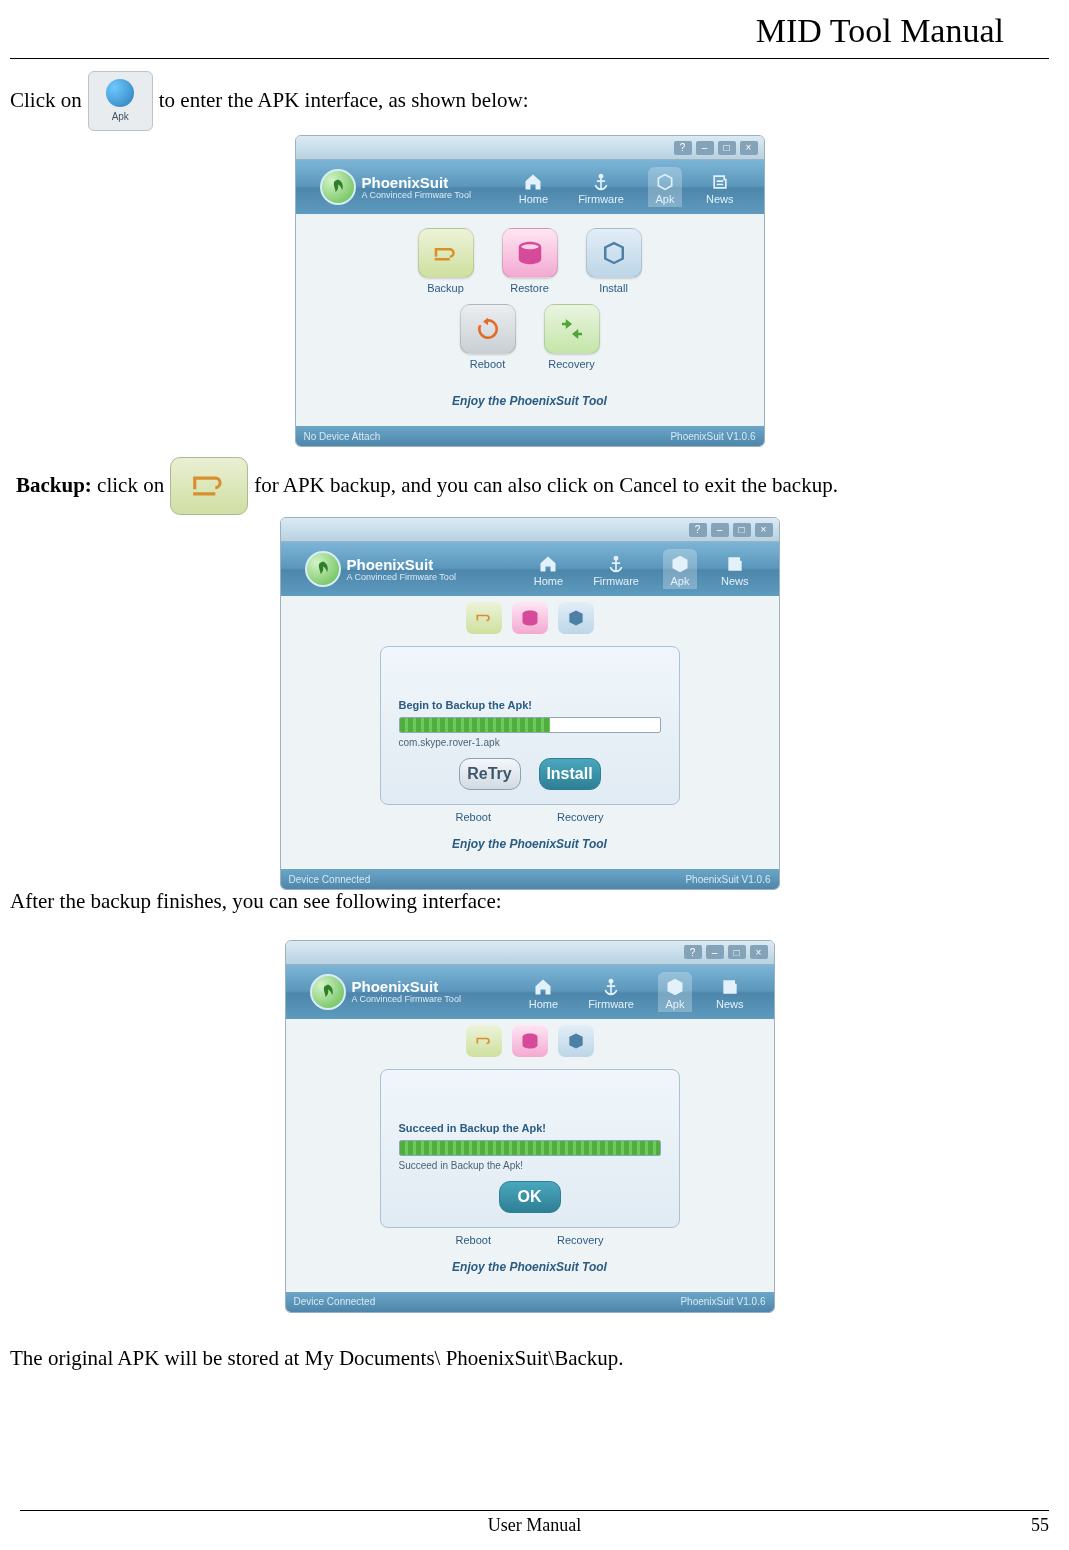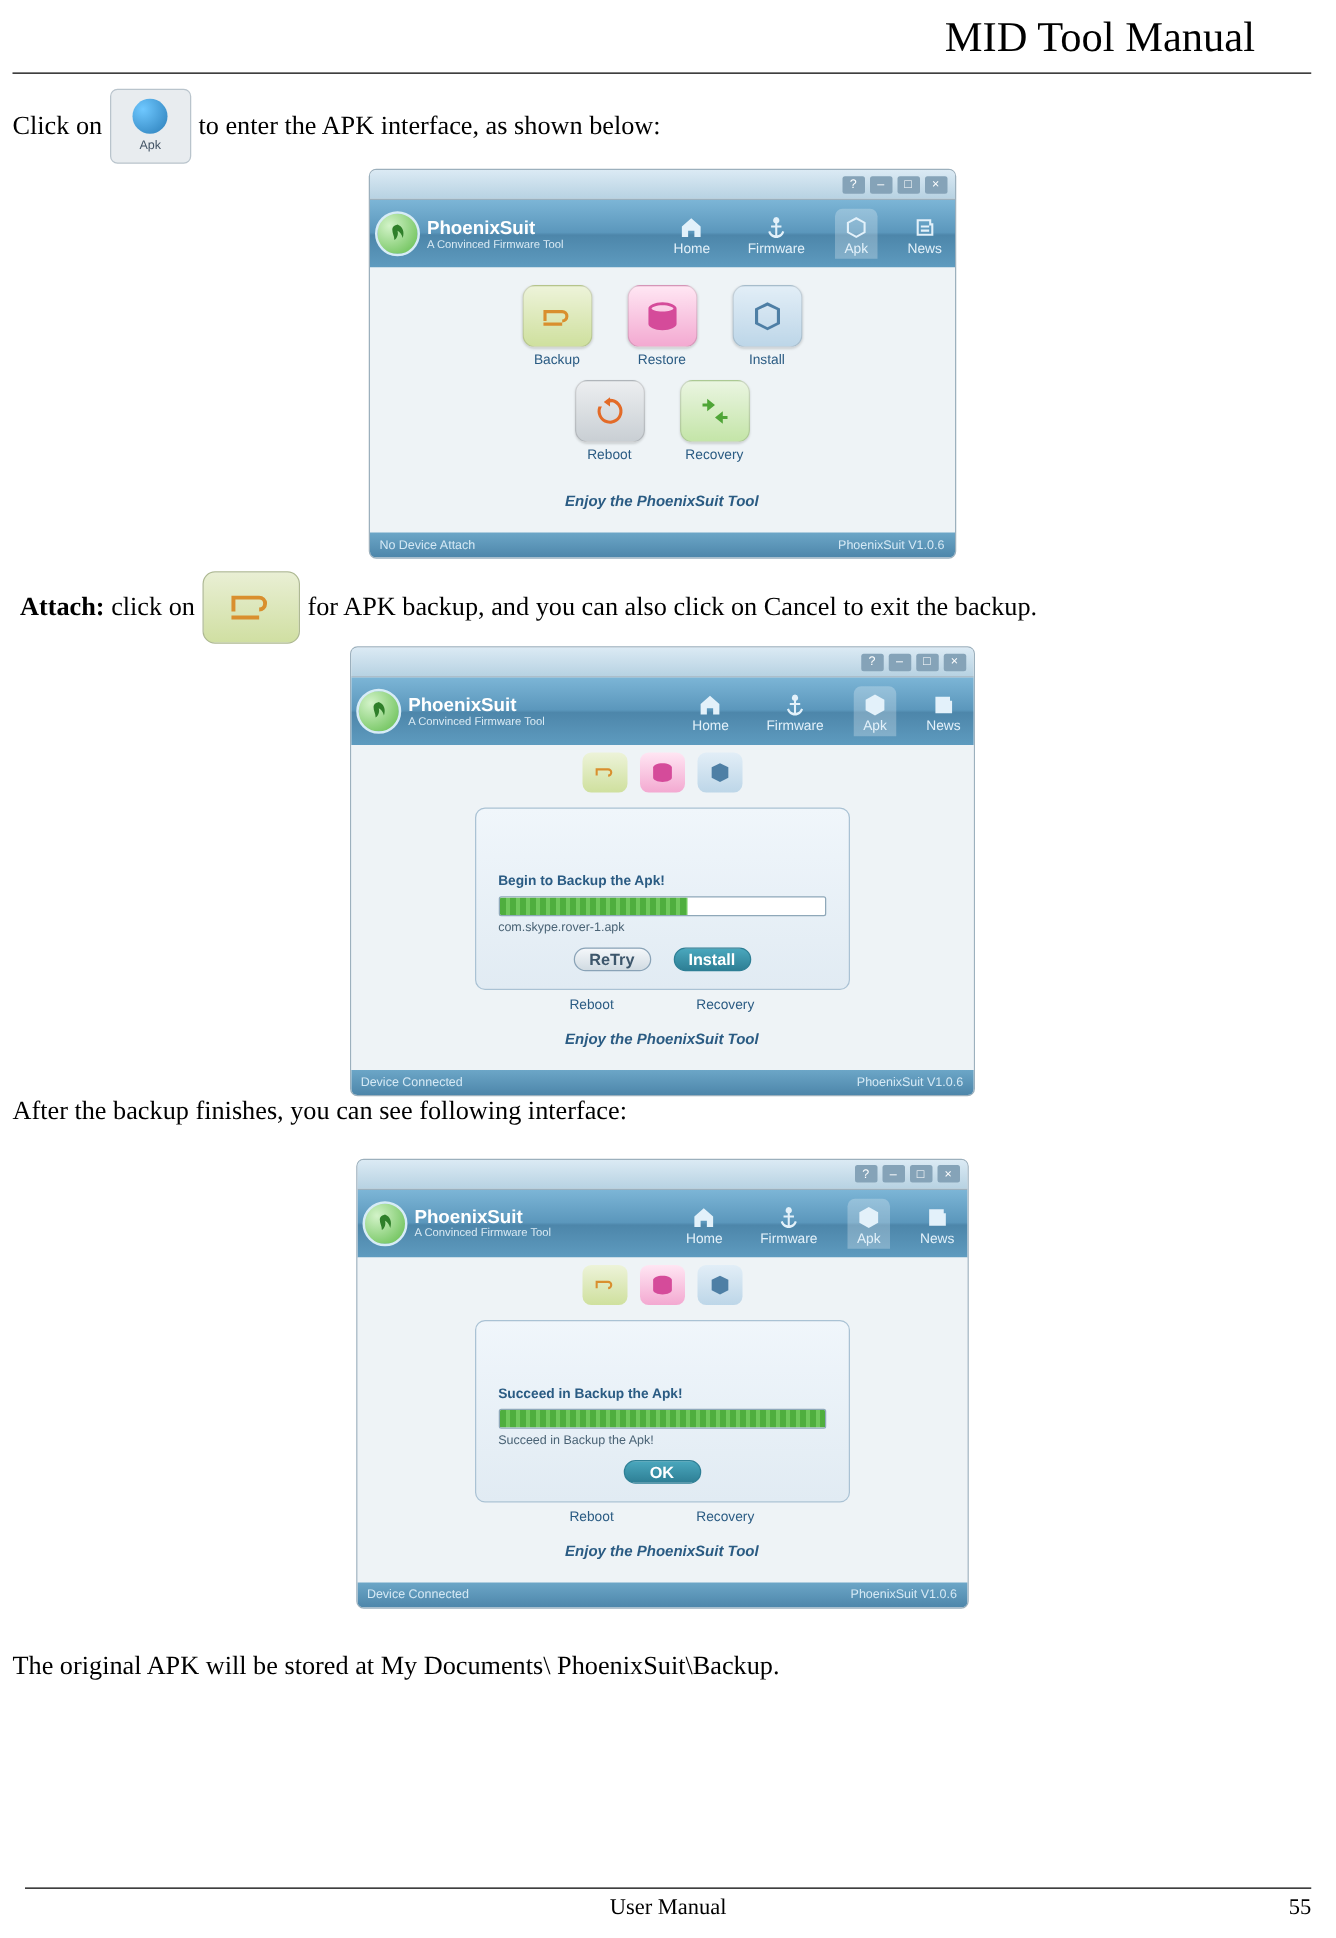--- a/index.html
+++ b/index.html
@@ -78,21 +78,21 @@
     background: #85a3b8;
     border-radius: 2px;
     font-size: 10px; color: #fff;
     display: flex; align-items: center; justify-content: center;
     font-family: Arial, sans-serif;
   }
   .psuit-navbar {
     height: 54px;
     background: linear-gradient(#7cb5d6, #5b97bc 48%, #4d86aa 52%, #5e9bbf);
     display: flex; align-items: center;
-    padding: 0 4px;
+    padding: 0 24px;
     gap: 14px;
   }
   .logo-wrap { display: flex; align-items: center; gap: 6px; }
   .logo-circle {
     width: 36px; height: 36px; border-radius: 50%;
     background: radial-gradient(circle at 30% 30%, #d3f3c9, #5fbb4a);
     border: 2px solid #d7ecf7;
     display:flex;align-items:center;justify-content:center;
   }
   .logo-circle svg{width:20px;height:20px;}
@@ -169,23 +169,23 @@
   }
   .progress-inner {
     height: 100%;
     background: repeating-linear-gradient(90deg, #4fae3e 0 5px, #6fc85c 5px 8px);
   }
   .w60 { width: 58%; }
   .w100 { width: 100%; }
   .dlg-sub { font-size: 10px; color: #4a6375; margin-bottom: 10px; }
   .dlg-btns { display: flex; gap: 18px; justify-content: center; }
   .dlg-btn {
-    min-width: 62px; height: 19px;
+    min-width: 62px; height: 32px;
     border-radius: 11px;
-    font-size: 13px; font-weight: bold;
+    font-size: 16px; font-weight: bold;
     display: flex; align-items: center; justify-content: center;
     border: 1px solid #8aa3b7;
     cursor: pointer;
   }
   .btn-grey { background: linear-gradient(#f4f7fa,#d1dbe2); color:#3d566b; }
   .btn-teal { background: linear-gradient(#4aa7bd,#2e7f95); color:#fff; border-color:#2e7f95; }
   .row-under { display:flex; justify-content:center; gap:66px; margin-top:6px; }
   .row-under .icon-label { font-size:11px; }
 
   
@@ -320,21 +320,21 @@
     </div>
     <div class="footer-tag">Enjoy the PhoenixSuit Tool</div>
   </div>
   <div class="psuit-status">
     <span>No Device Attach</span>
     <span>PhoenixSuit V1.0.6</span>
   </div>
 </div>
 
 <div class="para line2">
-  <span style="margin-left:6px;"><span class="bold">Attach:</span><span> click on</span></span>
+  <span style="margin-left:6px;"><span class="bold">Backup:</span><span> click on</span></span>
   <div class="cup-thumb">
     <svg viewBox="0 0 24 24">
         <path fill="#d98f2e" d="M4 6h12a4 4 0 0 1 0 8v-2a2 2 0 0 0 0-4H4v6H2V6h2zM2 16h14v2H2v-2z"></path>
       </svg>
   </div>
   <span>for APK backup, and you can also click on Cancel to exit the backup.</span>
 </div>
 
 <div class="psuit scr2" style="width:500px;">
   <div class="psuit-titlebar">

